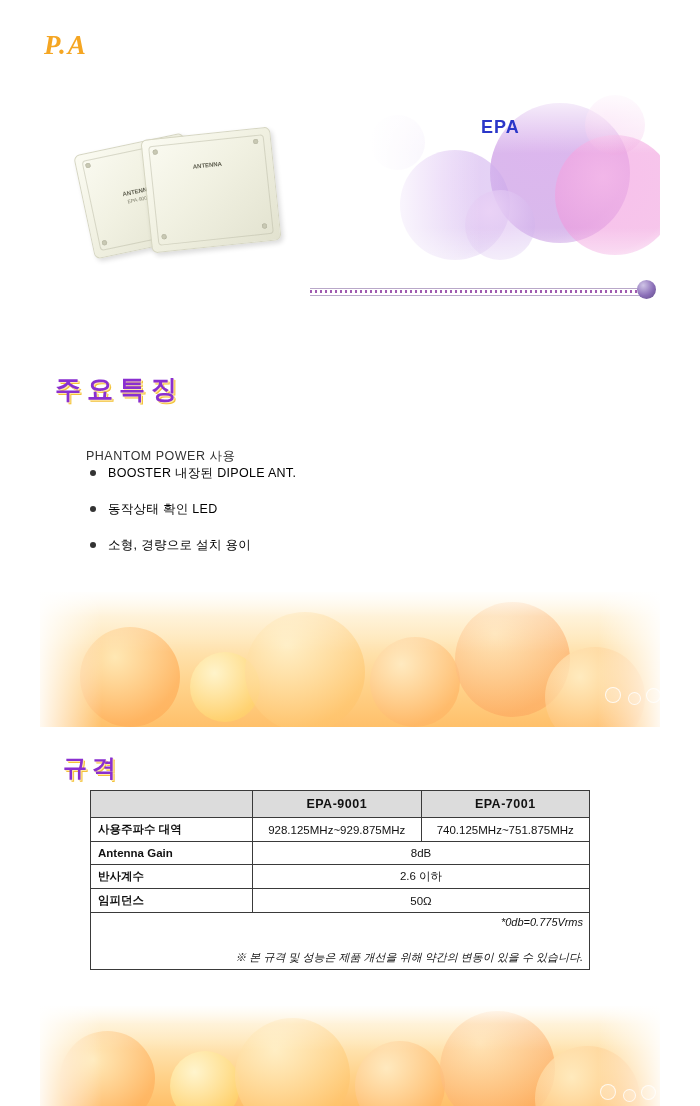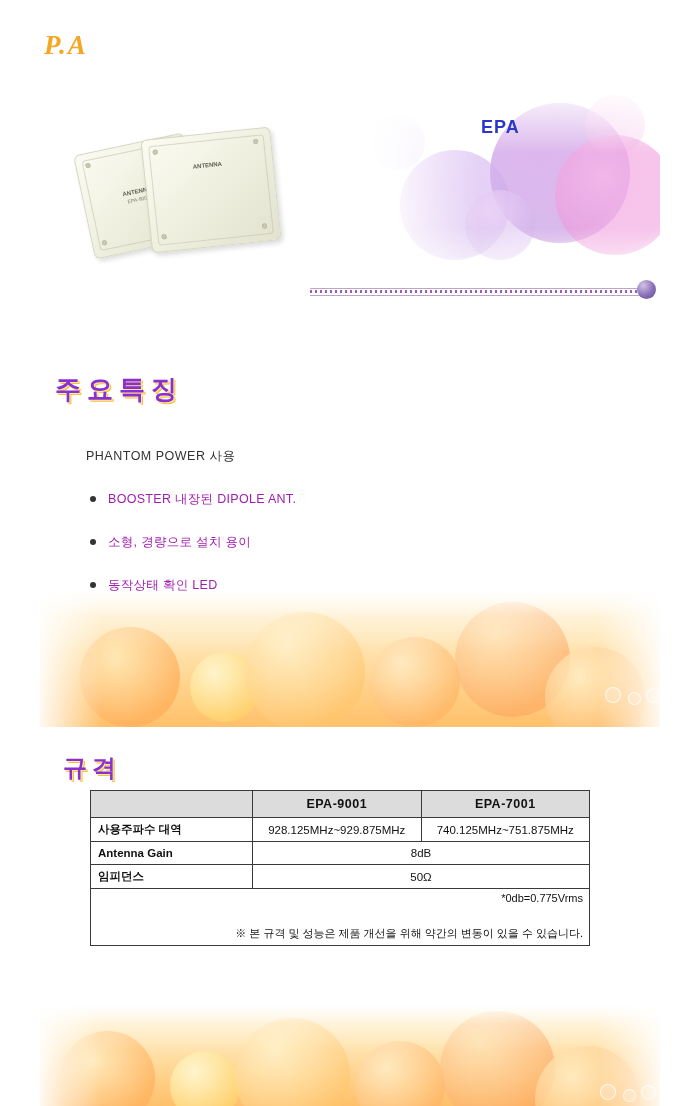--- a/index.html
+++ b/index.html
@@ -173,26 +173,25 @@
     top: 448px;
     width: 420px;
   }
   .feat-lead {
     font-size: 12.5px;
     color: #333333;
     letter-spacing: 0.5px;
   }
   .feat-item {
     font-size: 12.5px;
-    color: #a21caf;
+    color: #000000;
     letter-spacing: 0.3px;
     margin-bottom: 19px;
     padding-left: 22px;
     position: relative;
-    margin-top: 26px;
   }
   .feat-item .dot {
     position: absolute;
     left: 4px;
     top: 5px;
     width: 6px;
     height: 6px;
     background: #333333;
     border-radius: 50%;
   }
@@ -271,20 +270,21 @@
   .note-row td {
     border: 1px solid #3a3a3a;
     border-top: none;
     height: 56px;
     vertical-align: top;
     padding: 0;
   }
   .note-box {
     position: relative;
     height: 56px;
+    font-style: italic;
   }
   .note-top {
     position: absolute;
     right: 6px;
     top: 3px;
     font-size: 11px;
     color: #111;
   }
   .note-bottom {
     position: absolute;
@@ -345,25 +345,25 @@
   <div class="fancy-heading heading-features">주요특징</div>
 
   <div class="features">
     <div class="feat-lead">PHANTOM POWER 사용</div>
     <div class="feat-item">
       <span class="dot"></span>
       <span>BOOSTER 내장된 DIPOLE ANT.</span>
     </div>
     <div class="feat-item">
       <span class="dot"></span>
-      <span>소형, 경량으로 설치 용이</span>
+      <span>동작상태 확인 LED</span>
     </div>
     <div class="feat-item">
       <span class="dot"></span>
-      <span>동작상태 확인 LED</span>
+      <span>소형, 경량으로 설치 용이</span>
     </div>
   </div>
 
   <div class="band band1">
     <div class="band-bg"></div>
     <div class="ob" style="left:40px;top:35px;width:100px;height:100px;background:radial-gradient(circle at 35% 30%, rgba(255,232,180,0.95), rgba(255,176,92,0.75) 70%, rgba(255,160,70,0.5));"></div>
     <div class="ob" style="left:150px;top:60px;width:70px;height:70px;background:radial-gradient(circle at 35% 30%, rgba(255,245,205,0.95), rgba(255,214,110,0.7) 72%, rgba(255,200,90,0.45));"></div>
     <div class="ob" style="left:205px;top:20px;width:120px;height:120px;background:radial-gradient(circle at 35% 28%, rgba(255,240,200,0.85), rgba(255,198,110,0.6) 72%, rgba(255,185,95,0.35));"></div>
     <div class="ob" style="left:330px;top:45px;width:90px;height:90px;background:radial-gradient(circle at 35% 30%, rgba(255,235,195,0.9), rgba(255,180,100,0.65) 72%, rgba(255,165,80,0.4));"></div>
     <div class="ob" style="left:415px;top:10px;width:115px;height:115px;background:radial-gradient(circle at 35% 28%, rgba(255,226,180,0.8), rgba(252,166,95,0.6) 72%, rgba(250,150,80,0.35));"></div>
@@ -389,20 +389,24 @@
       <tr>
         <td class="col-label">사용주파수 대역</td>
         <td class="val">928.125MHz~929.875MHz</td>
         <td class="val">740.125MHz~751.875MHz</td>
       </tr>
       <tr>
         <td class="col-label">Antenna Gain</td>
         <td class="val" colspan="2">8dB</td>
       </tr>
       <tr>
+        <td class="col-label">반사계수</td>
+        <td class="val" colspan="2">2.6 이하</td>
+      </tr>
+      <tr>
         <td class="col-label">임피던스</td>
         <td class="val" colspan="2">50Ω</td>
       </tr>
       <tr class="note-row">
         <td colspan="3">
           <div class="note-box">
             <div class="note-top">*0db=0.775Vrms</div>
             <div class="note-bottom">※ 본 규격 및 성능은 제품 개선을 위해 약간의 변동이 있을 수 있습니다.</div>
           </div>
         </td>

